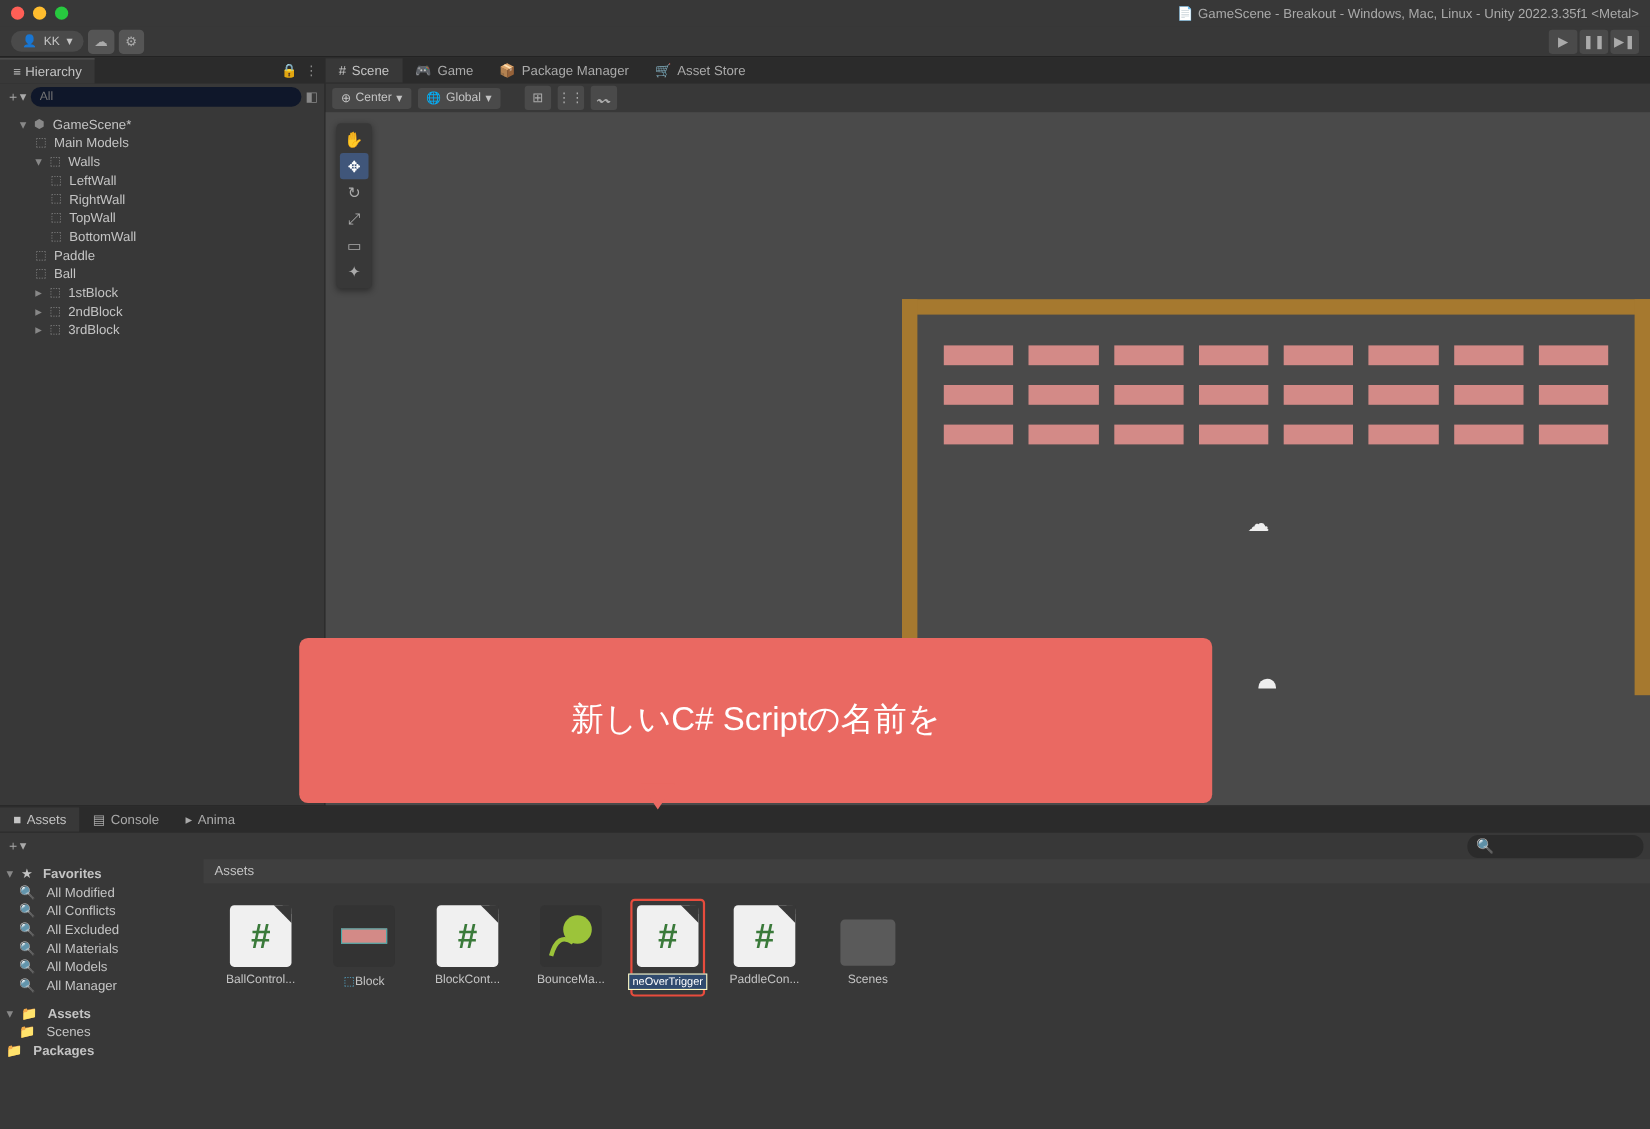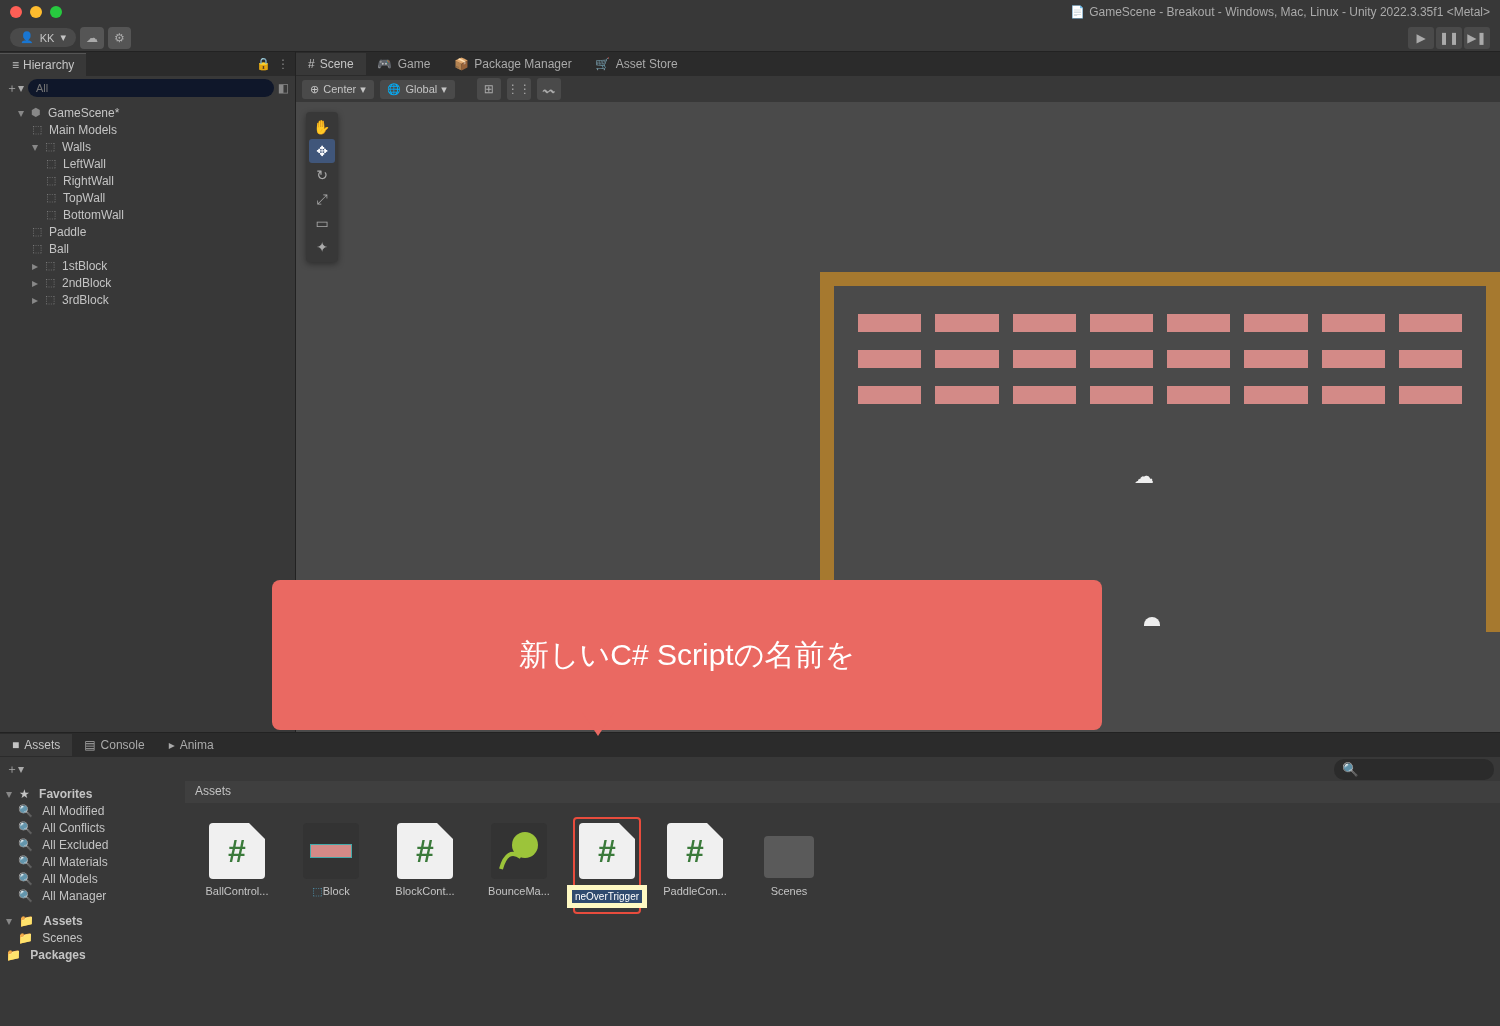--- a/index.html
+++ b/index.html
@@ -74,21 +74,21 @@
 .asset-item{display:flex; flex-direction:column; align-items:center; gap:6px; width:68px;}
 .asset-icon{width:56px; height:56px; border-radius:4px; display:flex; align-items:center; justify-content:center; font-size:32px; font-weight:bold;}
 .asset-script{background:#f0f0f0; color:#3a7a3a; position:relative;}
 .asset-script::before{content:''; position:absolute; top:0; right:0; border:8px solid transparent; border-top-color:#383838; border-right-color:#383838; }
 .asset-prefab{background:#333;}
 .asset-prefab-inner{width:42px; height:14px; background:#d38a87; border:1px solid #4aa;}
 .asset-mat{background:#333;}
 .asset-folder{background:#5a5a5a; border-radius:4px; width:50px; height:42px; position:relative; top:6px;}
 .asset-label{font-size:11px; color:#c4c4c4; max-width:70px; white-space:nowrap; overflow:hidden; text-overflow:ellipsis;}
 .asset-selected{border:2px solid #e84c3d; padding:4px; border-radius:4px; margin:-6px;}
-.asset-label-edit{background:#2f4a6e; color:#fff; padding:1px 3px; border:5px solid #fef9c3; font-size:10px;}
+.asset-label-edit{background:#2f4a6e; color:#fff; padding:1px 3px; border:1px solid #fef9c3; font-size:10px;}
 
 svg{display:block;}
 </style>
 </head>
 <body>
 
 <div class="titlebar">
   <div class="traffic-lights">
     <span class="tl-close"></span>
     <span class="tl-min"></span>

